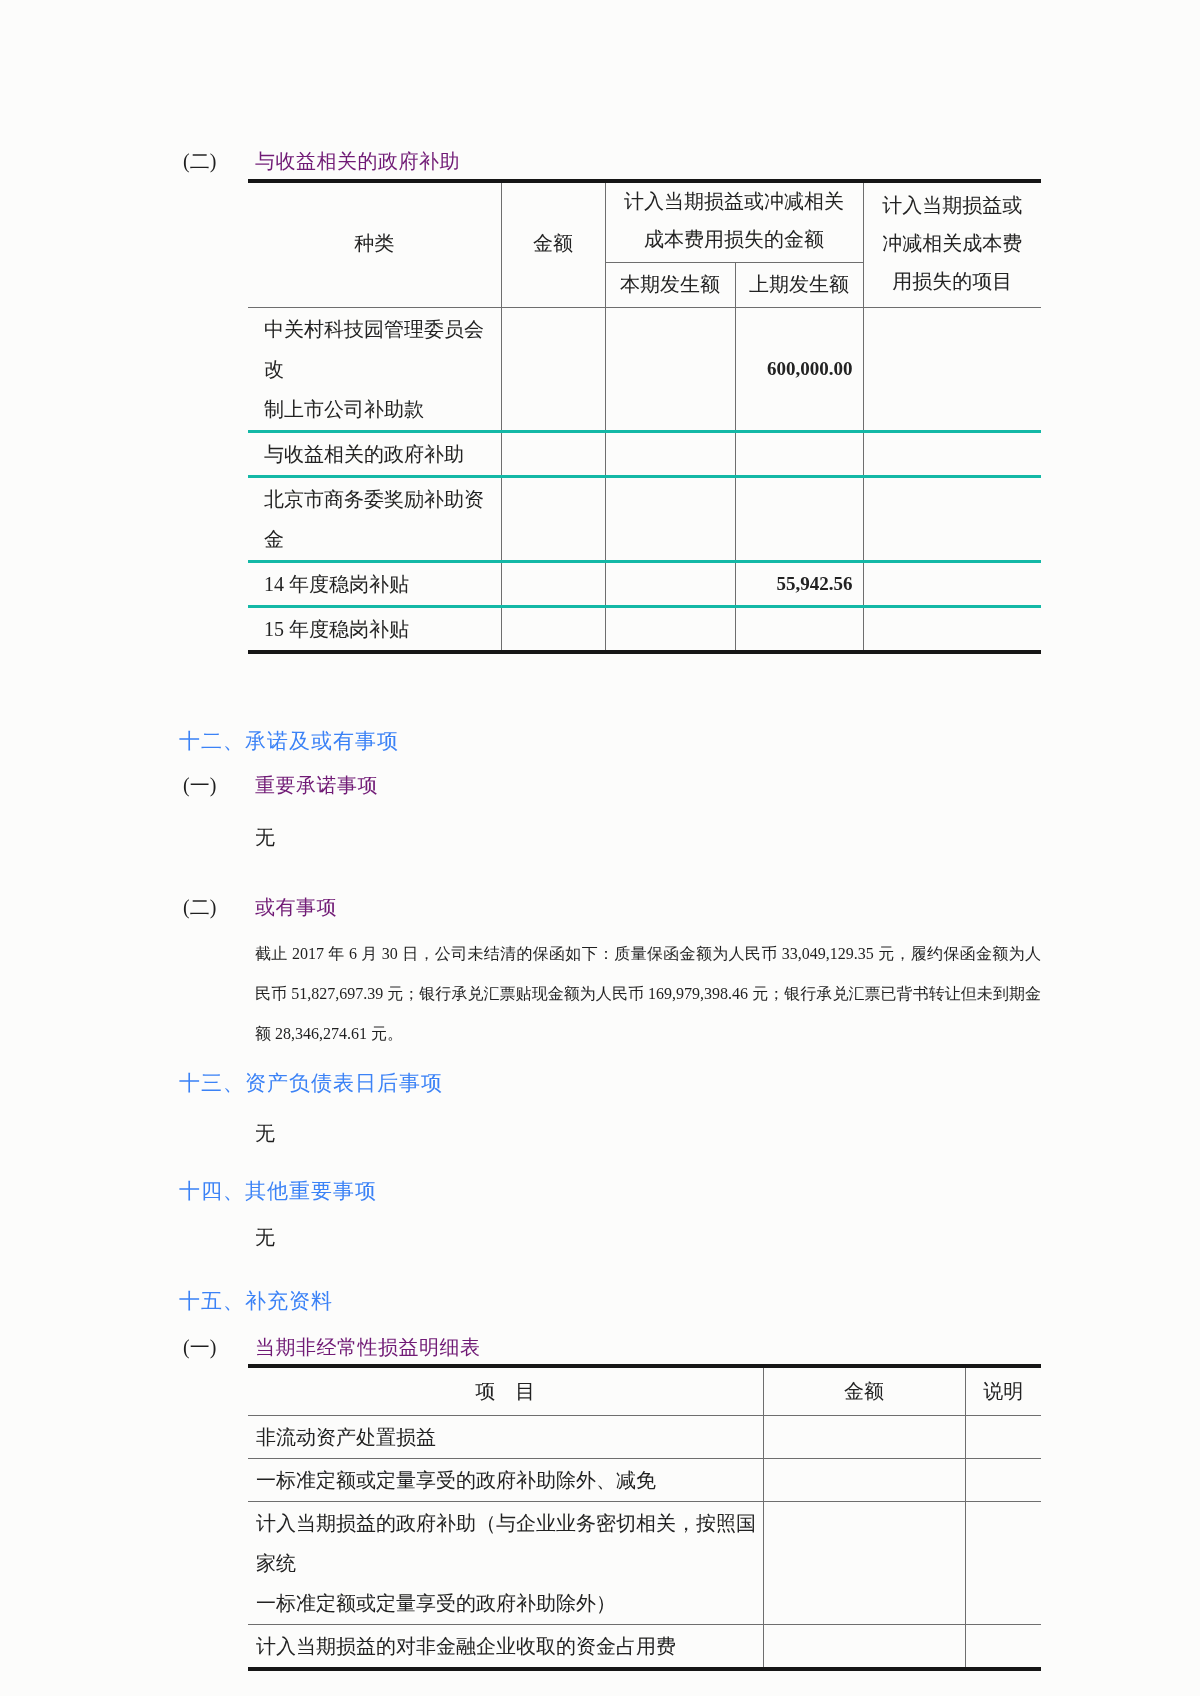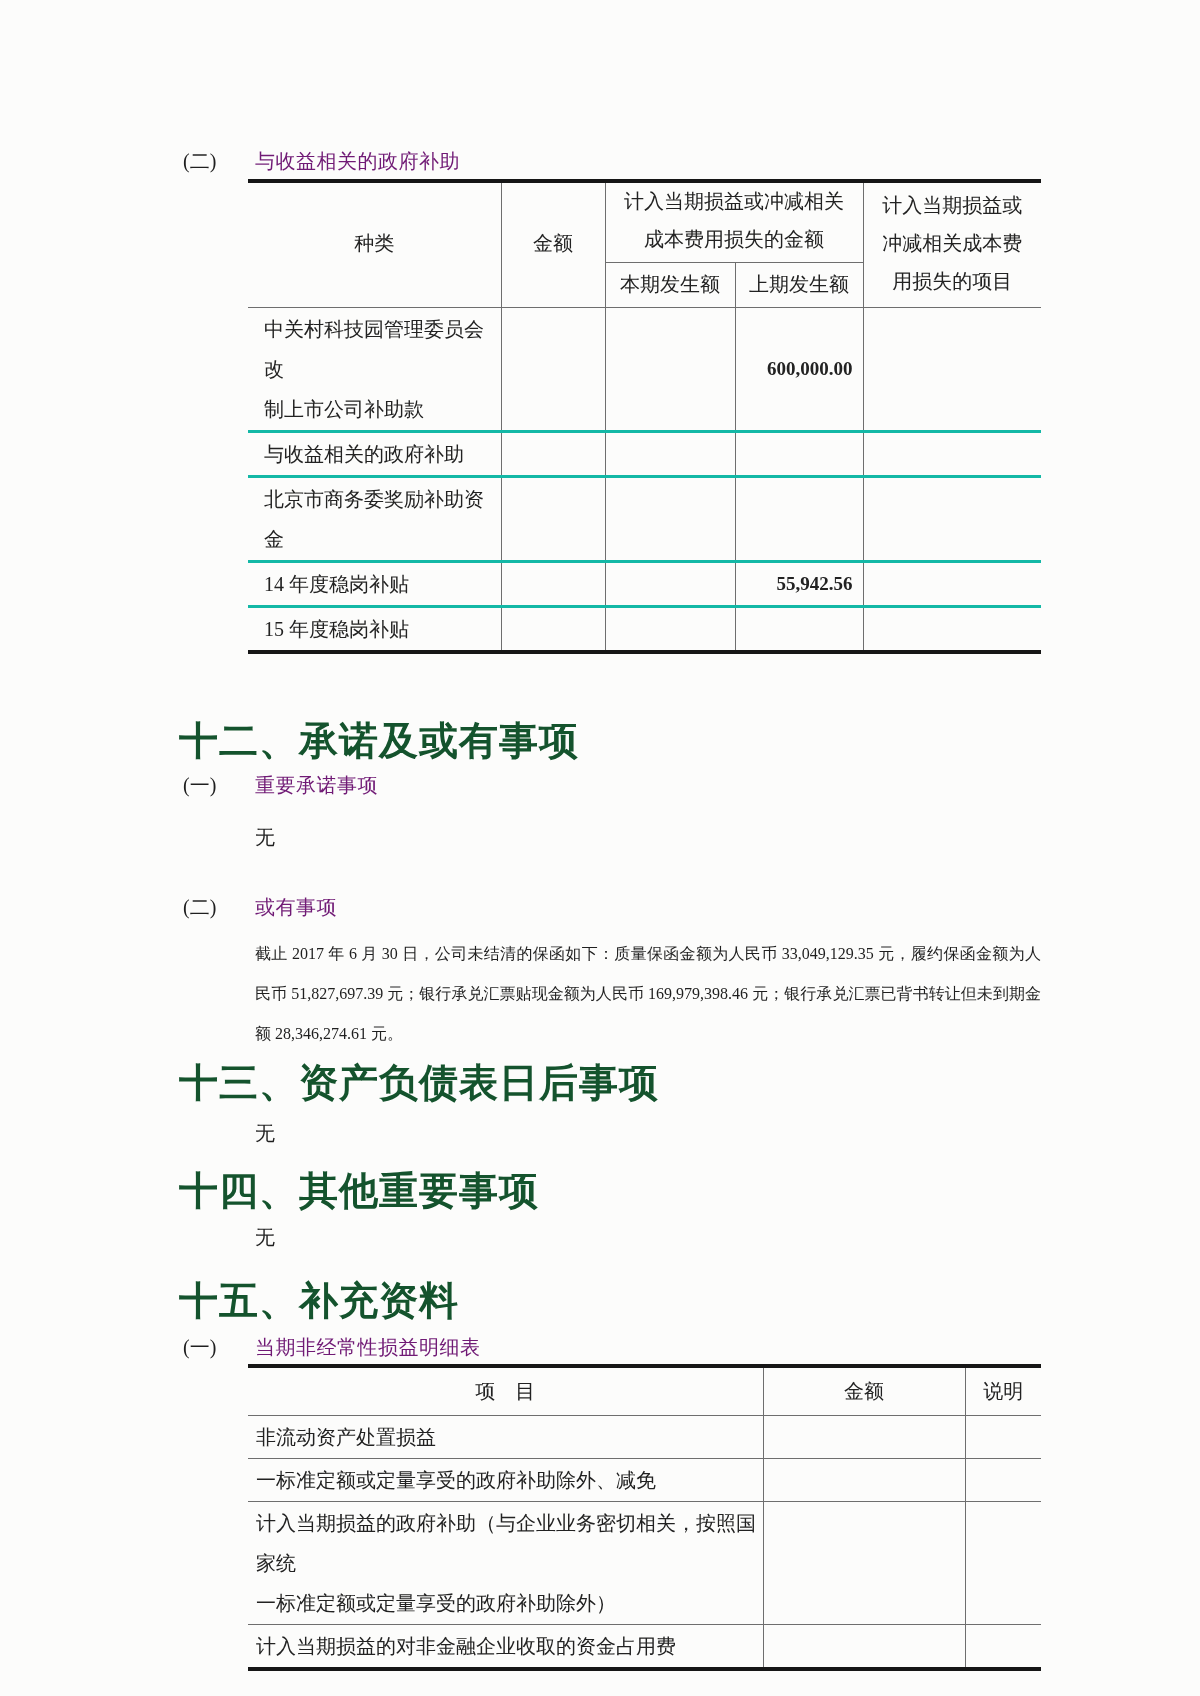--- a/index.html
+++ b/index.html
@@ -12,24 +12,24 @@
     width: 1200px;
     height: 1696px;
     background: #fcfcfb;
     color: #1f1f1f;
     font-family: "Liberation Serif", "DejaVu Serif", serif;
     overflow: hidden;
   }
   
   .main-heading {
     margin: 0 0 0 179px;
-    font-size: 39px;
+    font-size: 21px;
     line-height: 34px;
-    font-weight: 700;
-    color: #14532d;
+    font-weight: 400;
+    color: #3b82f6;
     letter-spacing: 1px;
   }
   .sub-heading {
     display: flex;
     margin-left: 183px;
     font-size: 20px;
     line-height: 22px;
   }
   .sub-heading .marker {
     width: 72px;

